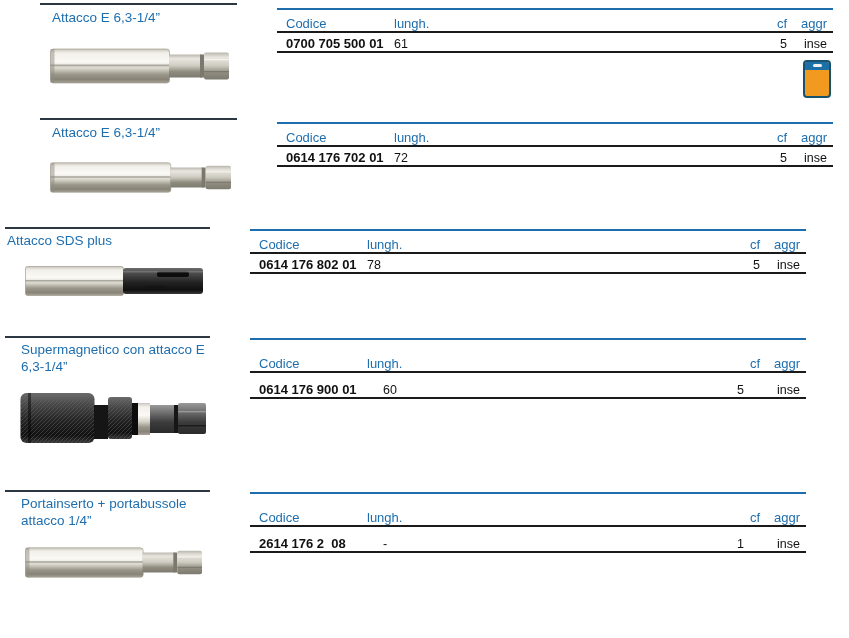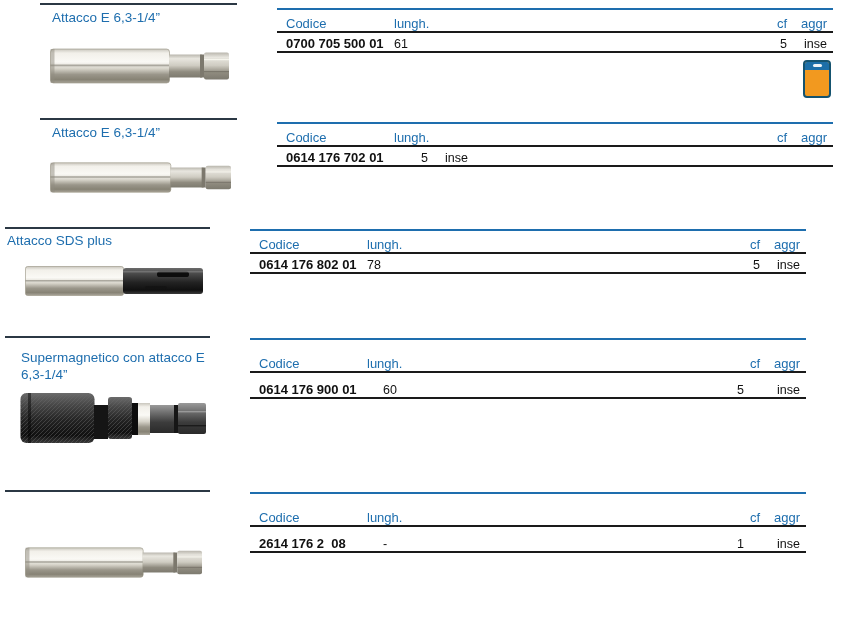--- a/index.html
+++ b/index.html
@@ -127,20 +127,21 @@
   </svg>
   <div class="ptable" style="left:277px;top:122px">
     <div class="thead">
       <span class="col-codice">Codice</span>
       <span class="col-lungh">lungh.</span>
       <span class="col-cf">cf</span>
       <span class="col-aggr">aggr</span>
     </div>
     <div class="trow">
       <span class="col-codice">0614 176 702 01</span>
+      <span class="col-lungh">72</span>
       <span class="col-cf">5</span>
       <span class="col-aggr">inse</span>
     </div>
   </div>
 
   <div class="divider" style="left:5px;top:227px;width:205px"></div>
   <div class="sec-title" style="left:7px;top:232px;width:210px">Attacco SDS plus</div>
   <svg class="photo" style="left:25px;top:263px" width="182" height="36" viewBox="0 0 182 36" preserveAspectRatio="none">
     <rect x="0.5" y="3.5" width="98" height="29" rx="2" fill="url(#gMet)" stroke="#95917f" stroke-width="0.6"></rect>
     <rect x="0.5" y="17" width="98" height="1.5" fill="#6f6b5f" opacity="0.5"></rect>
@@ -158,21 +159,21 @@
     </div>
     <div class="trow">
       <span class="col-codice">0614 176 802 01</span>
       <span class="col-lungh">78</span>
       <span class="col-cf">5</span>
       <span class="col-aggr">inse</span>
     </div>
   </div>
 
   <div class="divider" style="left:5px;top:336px;width:205px"></div>
-  <div class="sec-title" style="left:21px;top:349px;width:200px">Supermagnetico con attacco E 6,3-1/4”</div>
+  <div class="sec-title" style="left:21px;top:341px;width:200px">Supermagnetico con attacco E 6,3-1/4”</div>
   <svg class="photo" style="left:20px;top:390px" width="188" height="56" viewBox="0 0 188 56" preserveAspectRatio="none">
     <rect x="0.5" y="3" width="74" height="50" rx="6" fill="url(#gBlack)"></rect>
     <rect x="0.5" y="3" width="74" height="50" rx="6" fill="url(#knurl)" opacity="0.45"></rect>
     <rect x="8" y="3" width="3" height="50" fill="#000" opacity="0.45"></rect>
     <rect x="74" y="15" width="14" height="34" fill="#151515"></rect>
     <rect x="88" y="7" width="24" height="42" rx="3" fill="url(#gBlack)"></rect>
     <rect x="88" y="7" width="24" height="42" rx="3" fill="url(#knurl)" opacity="0.45"></rect>
     <rect x="112" y="13" width="6" height="32" fill="#0c0c0c"></rect>
     <rect x="118" y="13" width="12" height="32" fill="url(#gMet)"></rect>
     <rect x="130" y="15" width="38" height="28" fill="url(#gGray)"></rect>
@@ -190,20 +191,21 @@
     </div>
     <div class="trow">
       <span class="col-codice">0614 176 900 01</span>
       <span class="col-lungh">60</span>
       <span class="col-cf">5</span>
       <span class="col-aggr">inse</span>
     </div>
   </div>
 
   <div class="divider" style="left:5px;top:490px;width:205px"></div>
+  <div class="sec-title" style="left:21px;top:495px;width:200px">Portainserto + portabussole attacco 1/4”</div>
   <svg class="photo" style="left:25px;top:546px" width="178" height="33" viewBox="0 0 180 38" preserveAspectRatio="none">
     <rect x="0.5" y="2" width="119" height="34" rx="3" fill="url(#gMet)" stroke="#95917f" stroke-width="0.6"></rect>
     <rect x="0.5" y="17.5" width="119" height="1.8" fill="#6f6b5f" opacity="0.5"></rect>
     <rect x="0.5" y="2" width="4" height="34" fill="#8f8b7f" opacity="0.5"></rect>
     <rect x="119" y="7.5" width="33" height="23" fill="url(#gSteel)"></rect>
     <rect x="150" y="7.5" width="4" height="23" fill="#7c786d"></rect>
     <rect x="154" y="5.5" width="25" height="27" rx="2" fill="url(#gSteel)"></rect>
     <rect x="154" y="12" width="25" height="1.2" fill="#fffdf6" opacity="0.7"></rect>
     <rect x="154" y="24" width="25" height="1.2" fill="#6d6a60" opacity="0.7"></rect>
   </svg>

